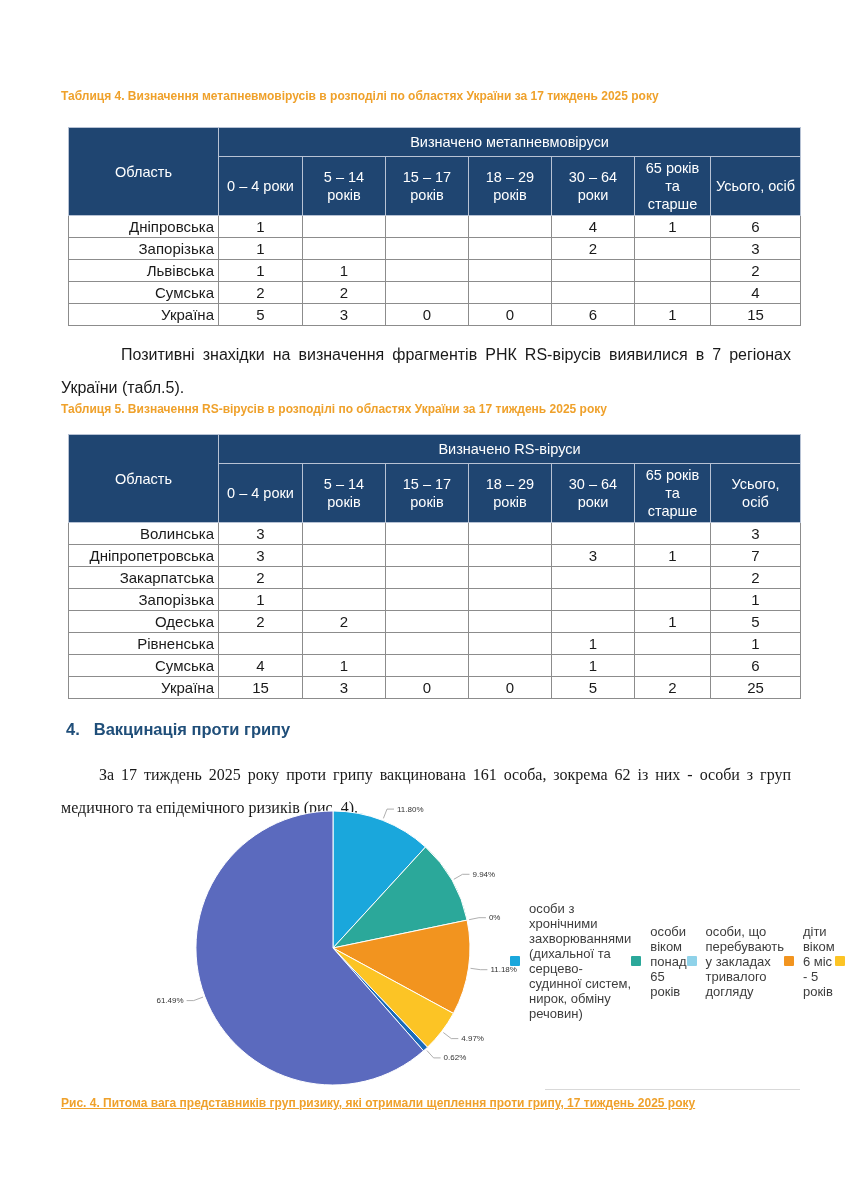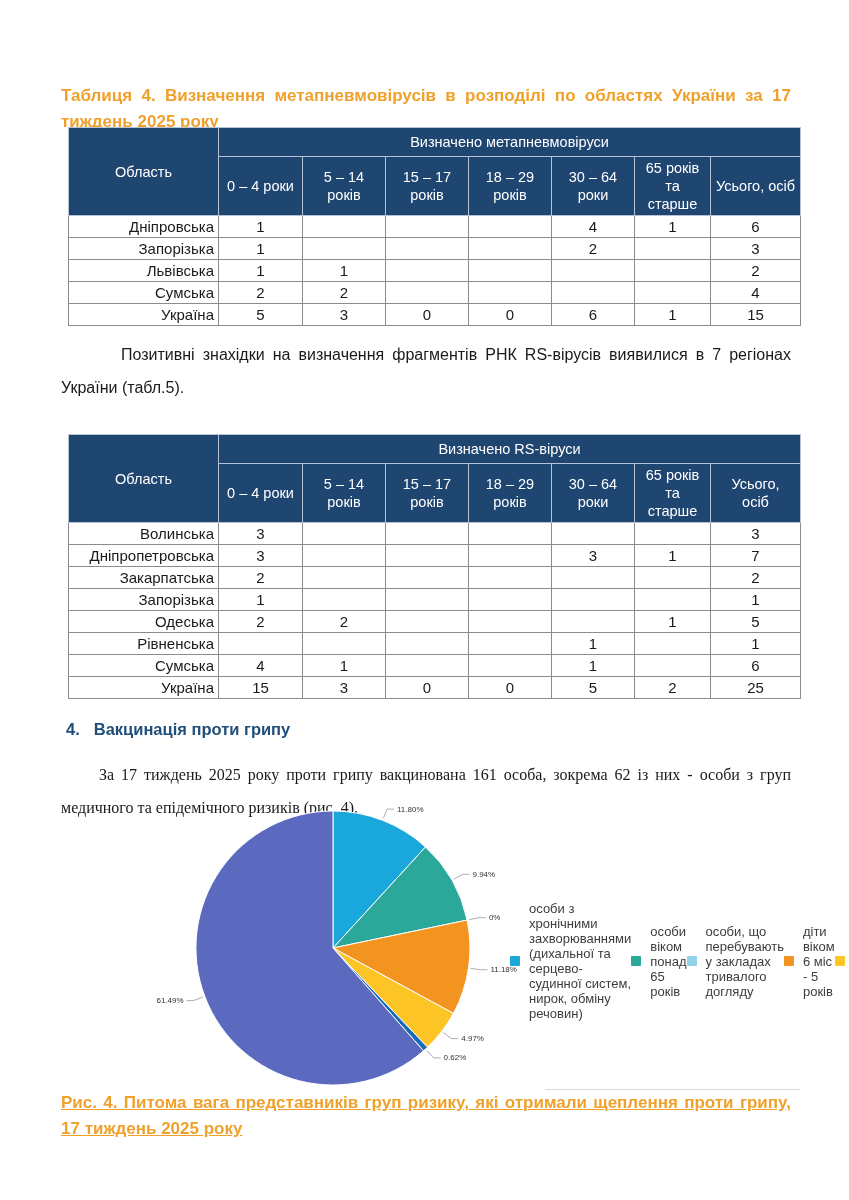--- a/index.html
+++ b/index.html
@@ -1,21 +1,21 @@
 <!DOCTYPE html>
 <html lang="uk"><head>
 <meta charset="utf-8">
 <style>
   * { margin:0; padding:0; box-sizing:border-box; }
   html,body { background:#ffffff; }
   body { font-family:"Liberation Sans", sans-serif; color:#1a1a1a; }
   .page { position:relative; width:849px; height:1200px; background:#ffffff; overflow:hidden; }
   .abs { position:absolute; }
 
-  .orange-title { color:#EFA12B; font-weight:bold; font-size:17px; line-height:26px; text-align:justify; }
+  .orange-title { color:#EFA12B; font-weight:bold; font-size:12px; line-height:26px; text-align:justify; }
 
   .dtable { border-collapse:collapse; table-layout:fixed; font-size:15px; color:#1a1a1a; background:#fff; }
   .dtable th { background:#1F4571; color:#ffffff; font-weight:400; font-size:14.5px;
                border:1px solid #b7c2d4; text-align:center; vertical-align:middle; line-height:1.25; padding:2px 5px; }
   .dtable .th-group { height:29px; }
   .dtable tr.subhead th { height:58px; }
   .dtable td { border:1px solid #8c8c8c; height:22px; padding:0 4px; text-align:center;
                vertical-align:middle; line-height:20px; }
   .dtable td.td-region { text-align:right; padding-left:16px; }
 
@@ -116,20 +116,21 @@
           <td>0</td>
           <td>6</td>
           <td>1</td>
           <td>15</td>
         </tr>
       </tbody>
     </table>
 
   <p class="abs body-par indent-lg" style="left:61px; top:338px; width:730px;">Позитивні знахідки на визначення фрагментів РНК RS-вірусів виявилися в 7 регіонах України (табл.5).</p>
 
+  <div class="abs orange-title" style="left:61px; top:396px; width:740px; white-space:nowrap; text-align:left;">Таблиця 5. Визначення RS-вірусів в розподілі по областях України за 17 тиждень 2025 року</div>
 
   <table class="abs dtable" id="table5" style="left:68px; top:434px; width:732px;">
       <colgroup>
         <col style="width: 150px;">
         <col style="width: 84px;">
         <col style="width: 83px;">
         <col style="width: 83px;">
         <col style="width: 83px;">
         <col style="width: 83px;">
         <col style="width: 76px;">

